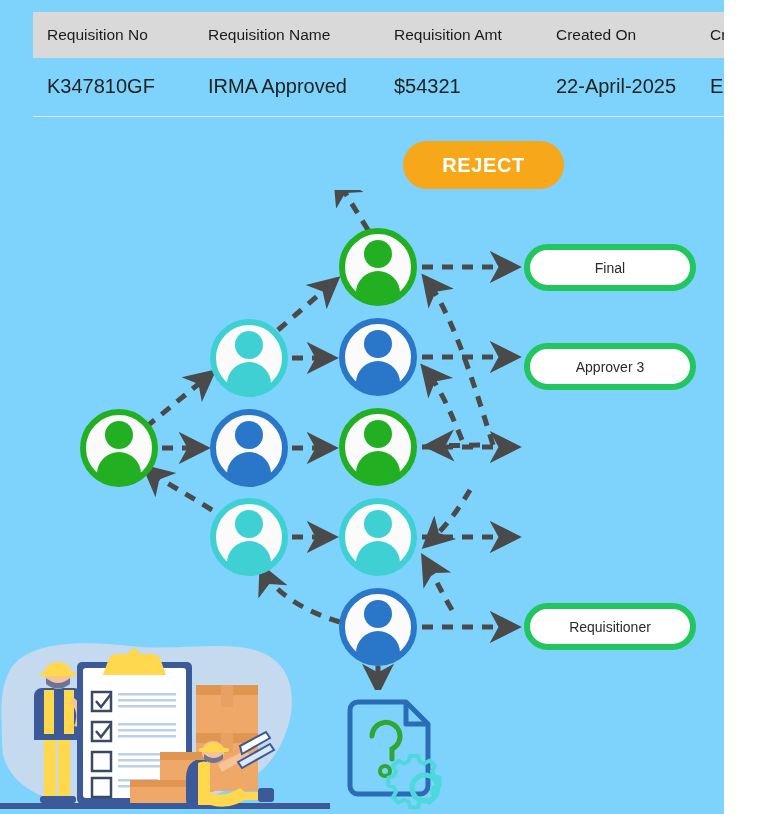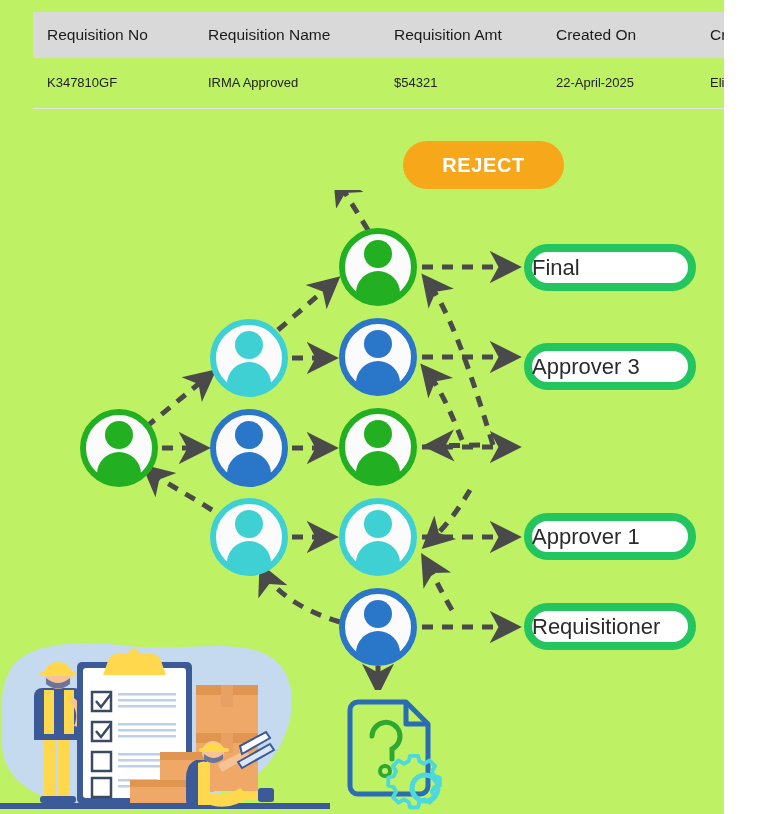--- a/index.html
+++ b/index.html
@@ -7,21 +7,21 @@
     padding: 0;
     background: #ffffff;
   }
   body {
     font-family: "Liberation Sans", sans-serif;
   }
   #screen {
     position: relative;
     width: 724px;
     height: 814px;
-    background: #bef264;
+    background: #7dd3fc;
     overflow: hidden;
   }
 
   
   .req-table {
     position: absolute;
     left: 33px;
     top: 12px;
     width: 712px;
     border-collapse: collapse;
@@ -33,21 +33,21 @@
   .req-table th {
     text-align: left;
     font-weight: 400;
     font-size: 15.5px;
     color: #1b1b1b;
     padding: 14px 0 14px 14px;
     white-space: nowrap;
   }
   .req-table td {
     text-align: left;
-    font-size: 13px;
+    font-size: 20px;
     color: #232323;
     padding: 17px 0 18px 14px;
     border-bottom: 1px solid #e2e2e2;
     white-space: nowrap;
   }
   .col-no   { width: 147px; }
   .col-name { width: 172px; }
   .col-amt  { width: 148px; }
   .col-on   { width: 140px; }
   .col-by   { width: 105px; }
@@ -76,28 +76,29 @@
     top: 190px;
     width: 780px;
     height: 500px;
   }
 
   
   .stage-pill {
     position: absolute;
     width: 172px;
     height: 47px;
-    border: 8px solid #22c55e;
+    border: 6px solid #22c55e;
     border-radius: 26px;
     background: #ffffff;
     color: #2b2b2b;
-    font-size: 22px;
+    font-size: 14px;
     font-family: "Liberation Sans", sans-serif;
     display: flex;
     align-items: center;
+    justify-content: center;
     box-sizing: border-box;
     cursor: pointer;
   }
 
   
   #illustration {
     position: absolute;
     left: 0px;
     top: 640px;
     width: 330px;
@@ -234,23 +235,20 @@
       </g>
     </g>
   </svg>
 
   <div class="stage-pill" style="left:524px; top:244px;">
     <span>Final</span>
   </div>
   <div class="stage-pill" style="left:524px; top:343px;">
     <span>Approver 3</span>
   </div>
-  <div class="stage-pill" style="left:524px; top:513px;">
-    <span>Approver 1</span>
-  </div>
   <div class="stage-pill" style="left:524px; top:603px;">
     <span>Requisitioner</span>
   </div>
 
   <svg id="doc-icon" viewBox="0 0 118 126">
     <path d="M22,14 h48 l22,22 v62 a8,8 0 0 1 -8,8 h-62 a8,8 0 0 1 -8,-8 v-76 a8,8 0 0 1 8,-8 z" fill="none" stroke="#2a6db5" stroke-width="5" stroke-linejoin="round"></path>
     <path d="M70,14 v22 h22" fill="none" stroke="#2a6db5" stroke-width="5" stroke-linejoin="round"></path>
     <path d="M36,48 a14,14 0 1 1 20,13 v10" fill="none" stroke="#2fa832" stroke-width="5" stroke-linecap="round"></path>
     <circle cx="49" cy="83" r="5" fill="none" stroke="#2fa832" stroke-width="4"></circle>
     <g fill="none" stroke="#4dd8dc" stroke-width="5" stroke-linejoin="round">

